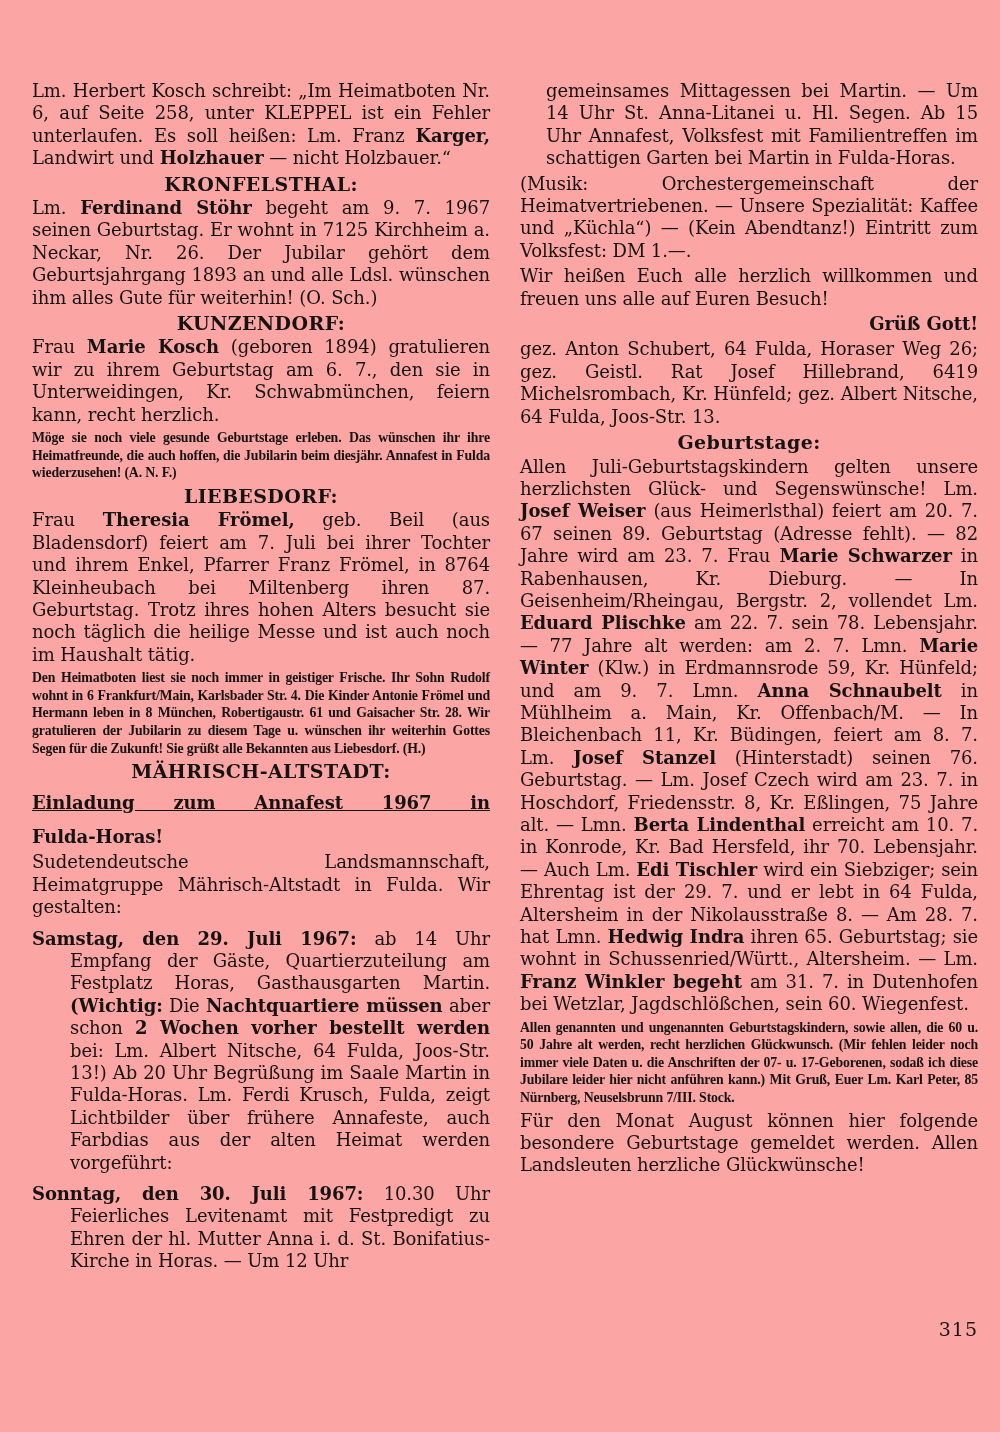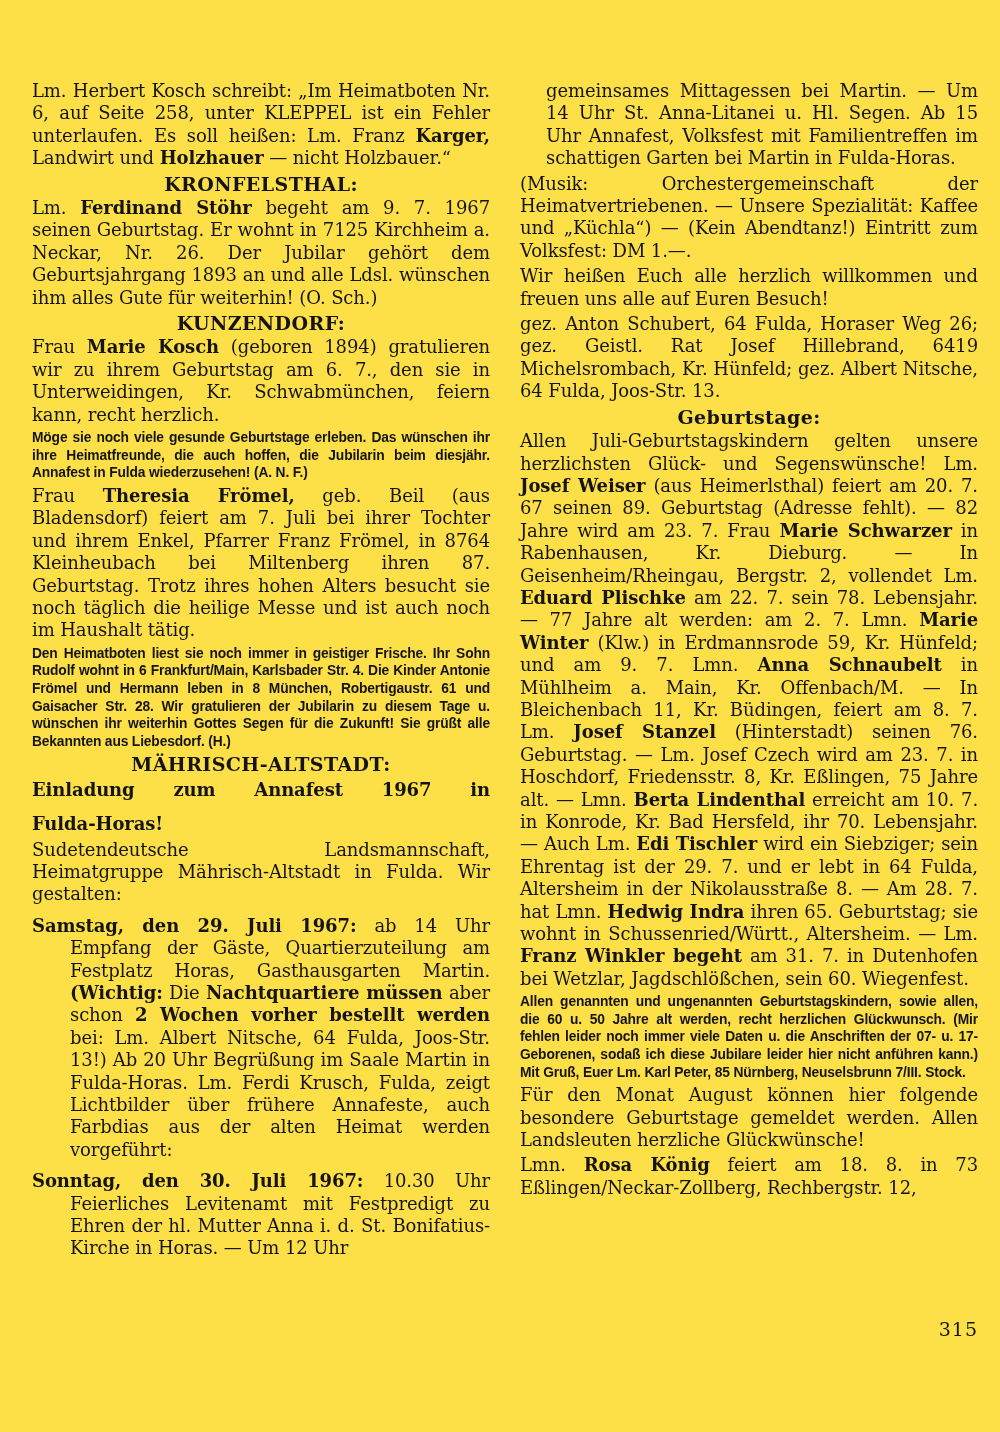--- a/index.html
+++ b/index.html
@@ -4,21 +4,21 @@
 <style>
   html, body {
     margin: 0;
     padding: 0;
     background: #ffffff;
   }
   .page {
     position: relative;
     width: 1000px;
     height: 1432px;
-    background: #fde047;
+    background: #fca5a5;
     color: #151413;
     font-family: "DejaVu Serif", "Liberation Serif", serif;
     overflow: hidden;
   }
   .cols {
     position: absolute;
     top: 80px;
     left: 32px;
     width: 946px;
     display: flex;
@@ -38,40 +38,41 @@
   .heading {
     font-weight: 700;
     font-size: 19px;
     letter-spacing: 0.4px;
     margin-top: 1px;
     margin-bottom: 2px;
     text-align: center;
   }
   .para { }
   .small {
-    font-family: Liberation Sans, sans-serif;
+    font-family: Liberation Serif, serif;
     font-weight: 700;
     font-size: 13.8px;
     line-height: 17.6px;
     letter-spacing: -0.15px;
   }
   .hang {
     padding-left: 38px;
     text-indent: -38px;
     margin-top: 9px;
   }
   .indent {
     padding-left: 26px;
   }
   .boldpara { font-weight: 400; }
   .boldjust {
     font-weight: 700;
     text-align: justify;
     text-align-last: justify;
-    margin-top: 3px;
+    margin-top: 9px;
+    text-decoration: underline;
   }
   .boldline { font-weight: 700; text-align: left; margin-top: 12px; }
   .rightline { font-weight: 700; text-align: right; }
   .page-number {
     position: absolute;
     top: 1318px;
     right: 22px;
     font-size: 19px;
     letter-spacing: 1px;
     font-family: "DejaVu Serif", "Liberation Serif", serif;
@@ -83,35 +84,36 @@
 
 <div class="page">
   <div class="cols">
     <div class="col" id="col-left">
         <div class="block para"><span>Lm. Herbert Kosch schreibt: „Im Heimatboten Nr. 6, auf Seite 258, unter KLEPPEL ist ein Fehler unterlaufen. Es soll heißen: Lm. Franz </span><span class="b">Karger,</span><span> Landwirt und </span><span class="b">Holzhauer</span><span> — nicht Holzbauer.“</span></div>
         <div class="block heading"><span>KRONFELSTHAL:</span></div>
         <div class="block para"><span>Lm. </span><span class="b">Ferdinand Stöhr</span><span> begeht am 9. 7. 1967 seinen Geburtstag. Er wohnt in 7125 Kirchheim a. Neckar, Nr. 26. Der Jubilar gehört dem Geburtsjahrgang 1893 an und alle Ldsl. wünschen ihm alles Gute für weiterhin! (O. Sch.)</span></div>
         <div class="block heading"><span>KUNZENDORF:</span></div>
         <div class="block para"><span>Frau </span><span class="b">Marie Kosch</span><span> (geboren 1894) gratulieren wir zu ihrem Geburtstag am 6. 7., den sie in Unterweidingen, Kr. Schwabmünchen, feiern kann, recht herzlich.</span></div>
         <div class="block small"><span>Möge sie noch viele gesunde Geburtstage erleben. Das wünschen ihr ihre Heimatfreunde, die auch hoffen, die Jubilarin beim diesjähr. Annafest in Fulda wiederzusehen! (A. N. F.)</span></div>
+        <div class="block heading"><span>LIEBESDORF:</span></div>
         <div class="block para"><span>Frau </span><span class="b">Theresia Frömel,</span><span> geb. Beil (aus Bladensdorf) feiert am 7. Juli bei ihrer Tochter und ihrem Enkel, Pfarrer Franz Frömel, in 8764 Kleinheubach bei Miltenberg ihren 87. Geburtstag. Trotz ihres hohen Alters besucht sie noch täglich die heilige Messe und ist auch noch im Haushalt tätig.</span></div>
         <div class="block small"><span>Den Heimatboten liest sie noch immer in geistiger Frische. Ihr Sohn Rudolf wohnt in 6 Frankfurt/Main, Karlsbader Str. 4. Die Kinder Antonie Frömel und Hermann leben in 8 München, Robertigaustr. 61 und Gaisacher Str. 28. Wir gratulieren der Jubilarin zu diesem Tage u. wünschen ihr weiterhin Gottes Segen für die Zukunft! Sie grüßt alle Bekannten aus Liebesdorf. (H.)</span></div>
         <div class="block heading"><span>MÄHRISCH-ALTSTADT:</span></div>
         <div class="block boldjust"><span>Einladung zum Annafest 1967 in</span></div>
         <div class="block boldline"><span>Fulda-Horas!</span></div>
         <div class="block para"><span>Sudetendeutsche Landsmannschaft, Heimatgruppe Mährisch-Altstadt in Fulda. Wir gestalten:</span></div>
         <div class="block hang"><span class="b">Samstag, den 29. Juli 1967:</span><span> ab 14 Uhr Empfang der Gäste, Quartierzuteilung am Festplatz Horas, Gasthausgarten Martin. </span><span class="b">(Wichtig:</span><span> Die </span><span class="b">Nachtquartiere müssen</span><span> aber schon </span><span class="b">2 Wochen vorher bestellt werden</span><span> bei: Lm. Albert Nitsche, 64 Fulda, Joos-Str. 13!) Ab 20 Uhr Begrüßung im Saale Martin in Fulda-Horas. Lm. Ferdi Krusch, Fulda, zeigt Lichtbilder über frühere Annafeste, auch Farbdias aus der alten Heimat werden vorgeführt:</span></div>
         <div class="block hang"><span class="b">Sonntag, den 30. Juli 1967:</span><span> 10.30 Uhr Feierliches Levitenamt mit Festpredigt zu Ehren der hl. Mutter Anna i. d. St. Bonifatius-Kirche in Horas. — Um 12 Uhr</span></div>
       </div>
     <div class="col" id="col-right">
         <div class="block indent"><span>gemeinsames Mittagessen bei Martin. — Um 14 Uhr St. Anna-Litanei u. Hl. Segen. Ab 15 Uhr Annafest, Volksfest mit Familientreffen im schattigen Garten bei Martin in Fulda-Horas.</span></div>
         <div class="block para"><span>(Musik: Orchestergemeinschaft der Heimatvertriebenen. — Unsere Spezialität: Kaffee und „Küchla“) — (Kein Abendtanz!) Eintritt zum Volksfest: DM 1.—.</span></div>
         <div class="block boldpara"><span>Wir heißen Euch alle herzlich willkommen und freuen uns alle auf Euren Besuch!</span></div>
+        <div class="block rightline"><span>Grüß Gott!</span></div>
         <div class="block para"><span>gez. Anton Schubert, 64 Fulda, Horaser Weg 26; gez. Geistl. Rat Josef Hillebrand, 6419 Michelsrombach, Kr. Hünfeld; gez. Albert Nitsche, 64 Fulda, Joos-Str. 13.</span></div>
         <div class="block heading"><span>Geburtstage:</span></div>
         <div class="block para"><span>Allen Juli-Geburtstagskindern gelten unsere herzlichsten Glück- und Segenswünsche! Lm. </span><span class="b">Josef Weiser</span><span> (aus Heimerlsthal) feiert am 20. 7. 67 seinen 89. Geburtstag (Adresse fehlt). — 82 Jahre wird am 23. 7. Frau </span><span class="b">Marie Schwarzer</span><span> in Rabenhausen, Kr. Dieburg. — In Geisenheim/Rheingau, Bergstr. 2, vollendet Lm. </span><span class="b">Eduard Plischke</span><span> am 22. 7. sein 78. Lebensjahr. — 77 Jahre alt werden: am 2. 7. Lmn. </span><span class="b">Marie Winter</span><span> (Klw.) in Erdmannsrode 59, Kr. Hünfeld; und am 9. 7. Lmn. </span><span class="b">Anna Schnaubelt</span><span> in Mühlheim a. Main, Kr. Offenbach/M. — In Bleichenbach 11, Kr. Büdingen, feiert am 8. 7. Lm. </span><span class="b">Josef Stanzel</span><span> (Hinterstadt) seinen 76. Geburtstag. — Lm. Josef Czech wird am 23. 7. in Hoschdorf, Friedensstr. 8, Kr. Eßlingen, 75 Jahre alt. — Lmn. </span><span class="b">Berta Lindenthal</span><span> erreicht am 10. 7. in Konrode, Kr. Bad Hersfeld, ihr 70. Lebensjahr. — Auch Lm. </span><span class="b">Edi Tischler</span><span> wird ein Siebziger; sein Ehrentag ist der 29. 7. und er lebt in 64 Fulda, Altersheim in der Nikolausstraße 8. — Am 28. 7. hat Lmn. </span><span class="b">Hedwig Indra</span><span> ihren 65. Geburtstag; sie wohnt in Schussenried/Württ., Altersheim. — Lm. </span><span class="b">Franz Winkler begeht</span><span> am 31. 7. in Dutenhofen bei Wetzlar, Jagdschlößchen, sein 60. Wiegenfest.</span></div>
         <div class="block small"><span>Allen genannten und ungenannten Geburtstagskindern, sowie allen, die 60 u. 50 Jahre alt werden, recht herzlichen Glückwunsch. (Mir fehlen leider noch immer viele Daten u. die Anschriften der 07- u. 17-Geborenen, sodaß ich diese Jubilare leider hier nicht anführen kann.) Mit Gruß, Euer Lm. Karl Peter, 85 Nürnberg, Neuselsbrunn 7/III. Stock.</span></div>
         <div class="block para"><span>Für den Monat August können hier folgende besondere Geburtstage gemeldet werden. Allen Landsleuten herzliche Glückwünsche!</span></div>
-        <div class="block para"><span>Lmn. </span><span class="b">Rosa König</span><span> feiert am 18. 8. in 73 Eßlingen/Neckar-Zollberg, Rechbergstr. 12,</span></div>
       </div>
   </div>
   <div class="page-number">315</div>
 </div>
 
 </body></html>

